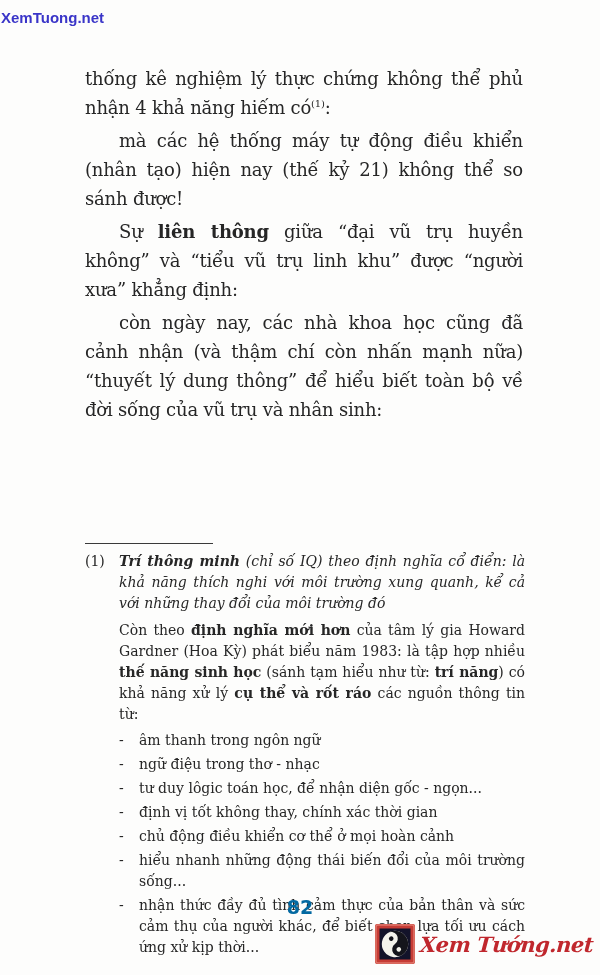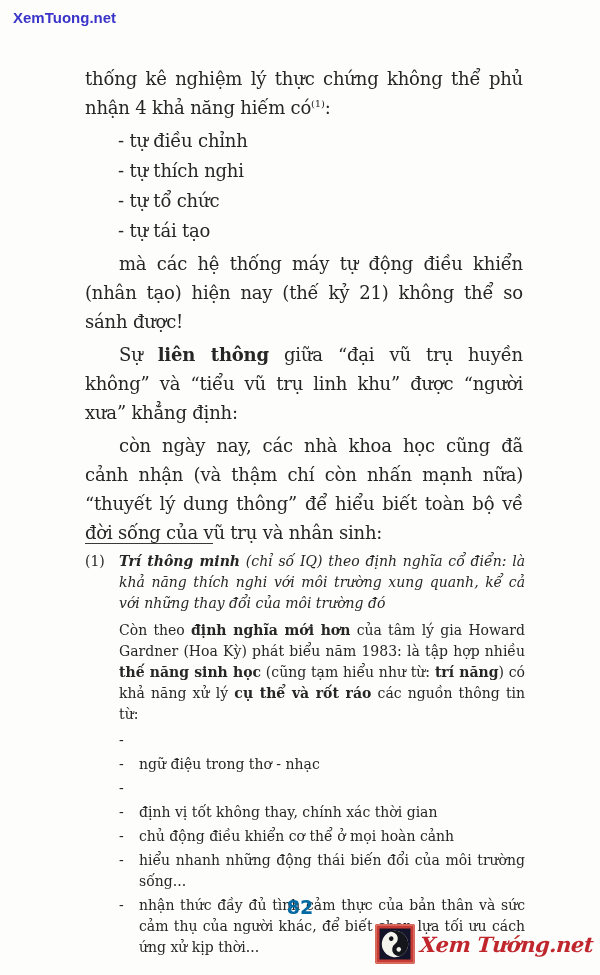--- a/index.html
+++ b/index.html
@@ -9,21 +9,21 @@
     height: 975px;
     background: #fdfdfc;
     overflow: hidden;
     font-family: "DejaVu Serif", serif;
     color: #262626;
   }
   
   .watermark {
     position: absolute;
     top: 9px;
-    left: 13px;
+    left: 1px;
     font-family: "Liberation Sans", sans-serif;
     font-weight: bold;
     font-size: 15px;
     color: #3a35c8;
     text-decoration: none;
     cursor: pointer;
   }
   
   .content {
     position: absolute;
@@ -100,48 +100,44 @@
 </style>
 </head>
 <body>
 
 <div class="page">
 
   <a class="watermark">XemTuong.net</a>
 
   <div class="content">
     <p class="para noindent"><span>thống kê nghiệm lý thực chứng không thể phủ nhận 4 khả năng hiếm có</span><sup>(1)</sup><span>:</span></p>
-    <div class="list">
-      <p class="dash">- tự điều chỉnh</p>
-      <p class="dash">- tự thích nghi</p>
-      <p class="dash">- tự tổ chức</p>
-      <p class="dash">- tự tái tạo</p>
-    </div>
     <p class="para"><span>mà các hệ thống máy tự động điều khiển (nhân tạo) hiện nay (thế kỷ 21) không thể so sánh được!</span></p>
     <p class="para"><span>Sự </span><span class="b">liên thông</span><span> giữa “đại vũ trụ huyền không” và “tiểu vũ trụ linh khu” được “người xưa” khẳng định:</span></p>
     <p class="para"><span>còn ngày nay, các nhà khoa học cũng đã cảnh nhận (và thậm chí còn nhấn mạnh nữa) “thuyết lý dung thông” để hiểu biết toàn bộ về đời sống của vũ trụ và nhân sinh:</span></p>
   </div>
 
   <div class="footnote">
     <hr class="fn-rule">
     <div class="fn-item">
       <span class="fn-marker">(1)</span>
       <span class="fn-text"><span class="b">Trí thông minh</span><span> (chỉ số IQ) theo định nghĩa cổ điển: là khả năng thích nghi với môi trường xung quanh, kể cả với những thay đổi của môi trường đó</span></span>
     </div>
-    <p class="fn-para2"><span>Còn theo </span><span class="b">định nghĩa mới hơn</span><span> của tâm lý gia Howard Gardner (Hoa Kỳ) phát biểu năm 1983: là tập hợp nhiều </span><span class="b">thế năng sinh học</span><span> (cũng tạm hiểu như từ: </span><span class="b">trí năng</span><span>) có khả năng xử lý </span><span class="b">cụ thể và rốt ráo</span><span> các nguồn thông tin từ:</span></p>
+    <p class="fn-para2"><span>Còn theo </span><span class="b">định nghĩa mới hơn</span><span> của tâm lý gia Howard Gardner (Hoa Kỳ) phát biểu năm 1983: là tập hợp nhiều </span><span class="b">thế năng sinh học</span><span> (sánh tạm hiểu như từ: </span><span class="b">trí năng</span><span>) có khả năng xử lý </span><span class="b">cụ thể và rốt ráo</span><span> các nguồn thông tin từ:</span></p>
     <div class="fn-bullets">
       <div class="fn-bullet">
           <span class="dash-m">-</span>
+          <span>âm thanh trong ngôn ngữ</span>
         </div>
       <div class="fn-bullet">
           <span class="dash-m">-</span>
           <span>ngữ điệu trong thơ - nhạc</span>
         </div>
       <div class="fn-bullet">
           <span class="dash-m">-</span>
+          <span>tư duy lôgic toán học, để nhận diện gốc - ngọn...</span>
         </div>
       <div class="fn-bullet">
           <span class="dash-m">-</span>
           <span>định vị tốt không thay, chính xác thời gian</span>
         </div>
       <div class="fn-bullet">
           <span class="dash-m">-</span>
           <span>chủ động điều khiển cơ thể ở mọi hoàn cảnh</span>
         </div>
       <div class="fn-bullet">

